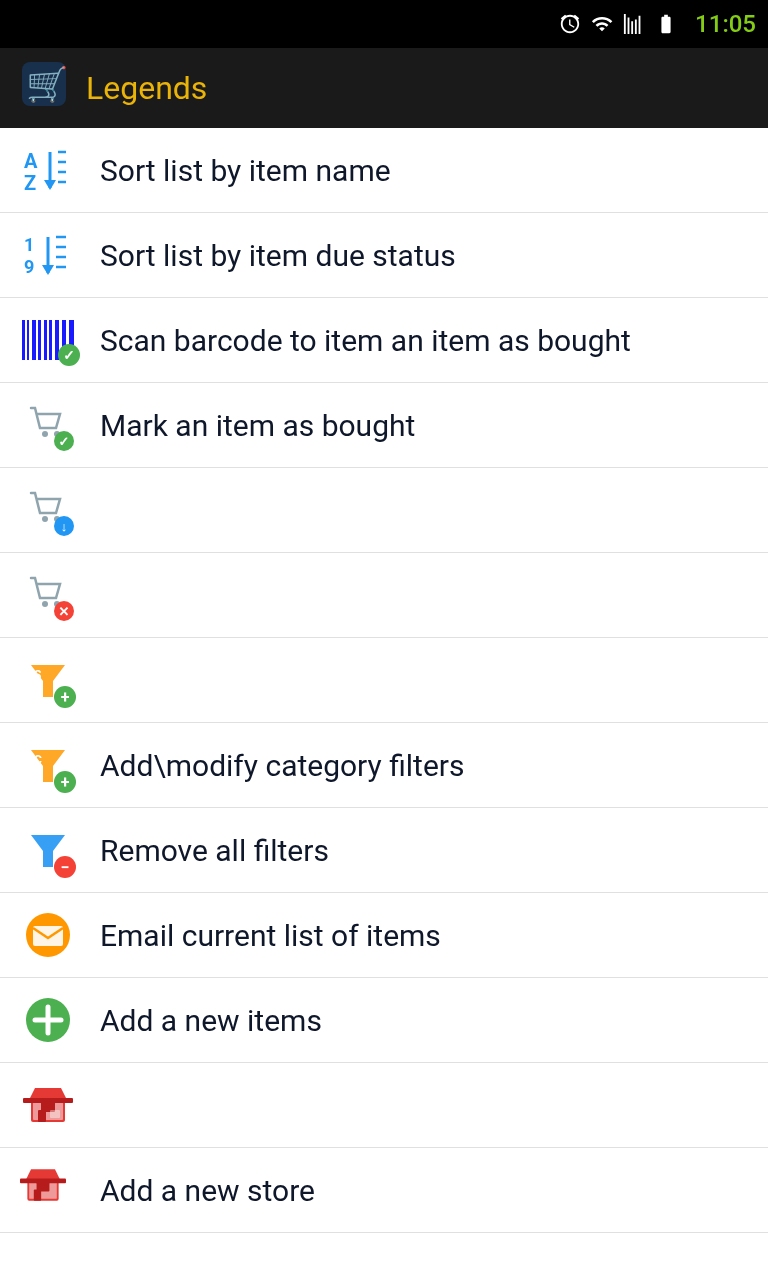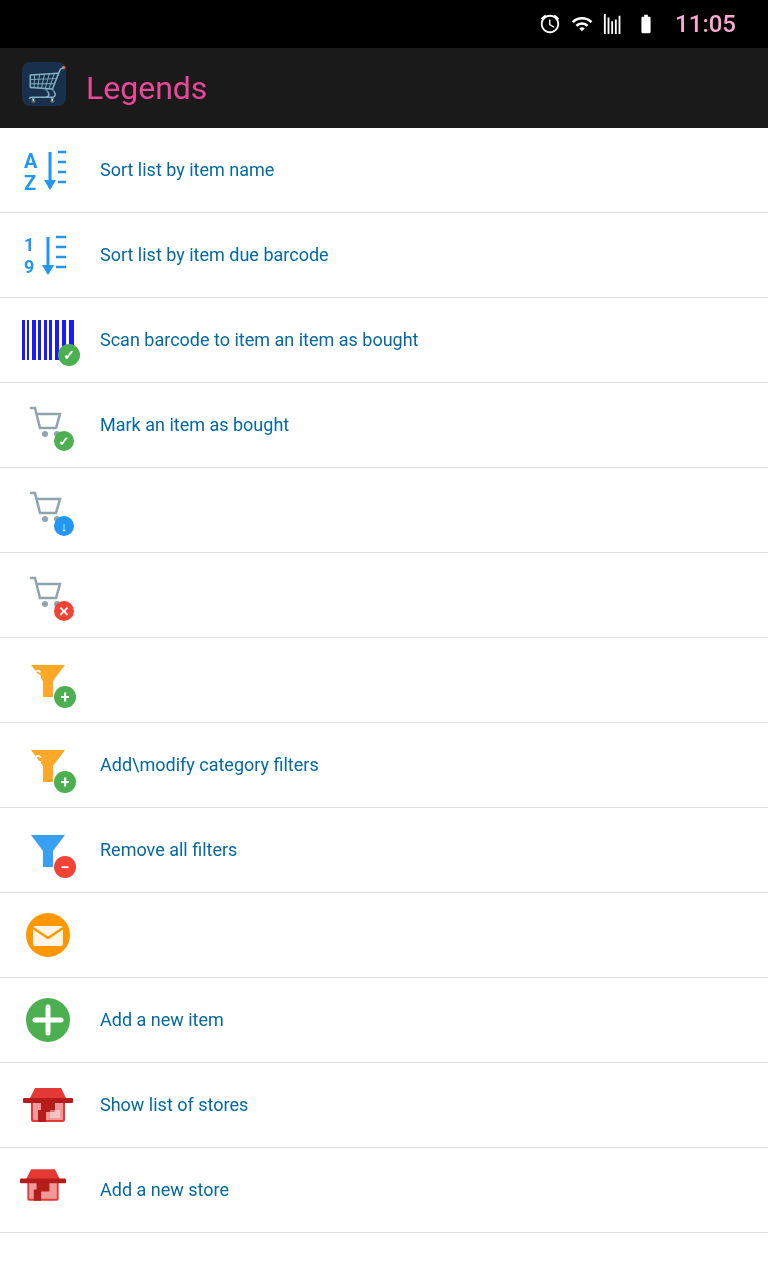--- a/index.html
+++ b/index.html
@@ -9,26 +9,26 @@
       min-height: 1280px;
       background: #fff;
       font-family: 'Roboto', Arial, sans-serif;
       display: flex;
       flex-direction: column;
     }
 
     
     .status-bar {
       background: #000;
-      color: #f9a8d4;
+      color: #84cc16;
       height: 48px;
       display: flex;
       align-items: center;
       justify-content: flex-end;
-      padding: 0 32px;
+      padding: 0 12px;
       font-size: 22px;
       gap: 10px;
       flex-shrink: 0;
     }
     .status-bar .time {
       font-size: 24px;
       font-weight: 500;
       margin-left: 6px;
     }
     .status-icons {
@@ -47,21 +47,21 @@
       padding: 0 20px;
       gap: 18px;
       flex-shrink: 0;
     }
     .header-icon {
       font-size: 38px;
     }
     .header-title {
       font-size: 32px;
       font-weight: 400;
-      color: #ec4899;
+      color: #eab308;
     }
 
     
     .legend-list {
       flex: 1;
       background: #fff;
       overflow-y: auto;
     }
     .legend-item {
       display: flex;
@@ -74,22 +74,22 @@
     .legend-icon {
       width: 64px;
       height: 64px;
       flex-shrink: 0;
       display: flex;
       align-items: center;
       justify-content: center;
       font-size: 36px;
     }
     .legend-text {
-      font-size: 18px;
-      color: #0369a1;
+      font-size: 30px;
+      color: #0f172a;
       line-height: 1.3;
     }
 
     .barcode-icon {
       display: inline-block;
       width: 52px;
       height: 40px;
       background: repeating-linear-gradient(
         to right,
         #1a1aff 0px, #1a1aff 3px,
@@ -242,21 +242,21 @@
         <text x="2" y="22" font-size="18" fill="#2196f3" font-weight="bold">1</text>
         <text x="2" y="44" font-size="18" fill="#2196f3" font-weight="bold">9</text>
         <line x1="26" y1="8" x2="26" y2="44" stroke="#2196f3" stroke-width="3"></line>
         <polygon points="26,46 20,36 32,36" fill="#2196f3"></polygon>
         <line x1="34" y1="8" x2="44" y2="8" stroke="#2196f3" stroke-width="2.5"></line>
         <line x1="34" y1="18" x2="44" y2="18" stroke="#2196f3" stroke-width="2.5"></line>
         <line x1="34" y1="28" x2="44" y2="28" stroke="#2196f3" stroke-width="2.5"></line>
         <line x1="34" y1="38" x2="44" y2="38" stroke="#2196f3" stroke-width="2.5"></line>
       </svg>
     </div>
-    <span class="legend-text">Sort list by item due barcode</span>
+    <span class="legend-text">Sort list by item due status</span>
   </div>
 
   <div class="legend-item">
     <div class="legend-icon">
       <div class="barcode-check">
         <div class="barcode-icon"></div>
         <div class="check-badge">✓</div>
       </div>
     </div>
     <span class="legend-text">Scan barcode to item an item as bought</span>
@@ -341,46 +341,46 @@
   </div>
 
   <div class="legend-item">
     <div class="legend-icon">
       <svg width="50" height="50" viewBox="0 0 50 50">
         <circle cx="25" cy="25" r="22" fill="#ff9800"></circle>
         <rect x="10" y="16" width="30" height="20" rx="2" fill="white" opacity="0.9"></rect>
         <path d="M10 18 L25 28 L40 18" fill="none" stroke="#ff9800" stroke-width="2.5"></path>
       </svg>
     </div>
+    <span class="legend-text">Email current list of items</span>
   </div>
 
   <div class="legend-item">
     <div class="legend-icon">
       <svg width="50" height="50" viewBox="0 0 50 50">
         <circle cx="25" cy="25" r="22" fill="#4caf50"></circle>
         <line x1="25" y1="12" x2="25" y2="38" stroke="white" stroke-width="5" stroke-linecap="round"></line>
         <line x1="12" y1="25" x2="38" y2="25" stroke="white" stroke-width="5" stroke-linecap="round"></line>
       </svg>
     </div>
-    <span class="legend-text">Add a new item</span>
+    <span class="legend-text">Add a new items</span>
   </div>
 
   <div class="legend-item">
     <div class="legend-icon">
       <svg width="50" height="50" viewBox="0 0 50 50">
         <rect x="8" y="20" width="34" height="22" rx="2" fill="#e53935"></rect>
         <rect x="10" y="22" width="30" height="18" rx="1" fill="#ef9a9a"></rect>
         <rect x="18" y="22" width="14" height="10" rx="1" fill="#b71c1c"></rect>
         <path d="M6 20 L12 8 h26 L44 20 Z" fill="#e53935"></path>
         <rect x="0" y="18" width="50" height="5" rx="1" fill="#b71c1c"></rect>
         <rect x="15" y="30" width="8" height="12" rx="1" fill="#b71c1c"></rect>
         <rect x="27" y="30" width="10" height="8" rx="1" fill="#fff" opacity="0.4"></rect>
       </svg>
     </div>
-    <span class="legend-text">Show list of stores</span>
   </div>
 
   <div class="legend-item">
     <div class="legend-icon">
       <div style="position:relative; width:56px; height:56px;">
         <svg width="46" height="46" viewBox="0 0 50 50">
           <rect x="8" y="20" width="34" height="22" rx="2" fill="#e53935"></rect>
           <rect x="10" y="22" width="30" height="18" rx="1" fill="#ef9a9a"></rect>
           <rect x="18" y="22" width="14" height="10" rx="1" fill="#b71c1c"></rect>
           <path d="M6 20 L12 8 h26 L44 20 Z" fill="#e53935"></path>

